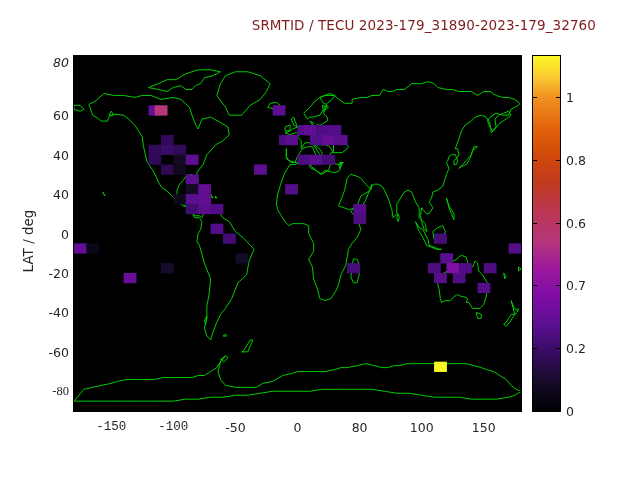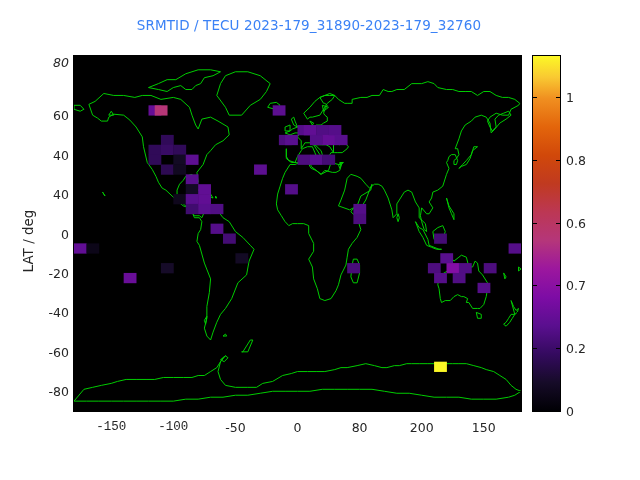--- a/index.html
+++ b/index.html
@@ -18,26 +18,25 @@
   #figure {
     position: absolute;
     left: 0; top: 0;
     width: 640px; height: 480px;
     background: #ffffff;
   }
   #title {
     position: absolute;
     left: 0; top: 17px;
     width: 596px;
-    text-align: center;
+    text-align: right;
     font-size: 13.5px;
-    color: #3b82f6;
+    color: #7f1d1d;
     letter-spacing: 0.1px;
     white-space: nowrap;
-    padding-left: 11px;
   }
   
   #plot-area {
     position: absolute;
     left: 74px; top: 56px;
     width: 447px; height: 355px;
     background: #000000;
     overflow: hidden;
   }
   #plot-frame {
@@ -271,41 +270,41 @@
       <div class="tickmark-y" style="left: 517px; top: 234px;"></div>
       <div class="ytick-label" style="left: 0px; top: 272.944px; width: 74px;">-20</div>
       <div class="tickmark-y" style="left: 74px; top: 273px;"></div>
       <div class="tickmark-y" style="left: 517px; top: 273px;"></div>
       <div class="ytick-label" style="left: 0px; top: 312.389px; width: 74px;">-40</div>
       <div class="tickmark-y" style="left: 74px; top: 312px;"></div>
       <div class="tickmark-y" style="left: 517px; top: 312px;"></div>
       <div class="ytick-label" style="left: 0px; top: 351.833px; width: 74px;">-60</div>
       <div class="tickmark-y" style="left: 74px; top: 352px;"></div>
       <div class="tickmark-y" style="left: 517px; top: 352px;"></div>
-      <div class="ytick-label" style="left: 0px; top: 391.278px; width: 74px;">-80</div>
+      <div class="ytick-label" style="left: 0px; top: 391.278px; width: 74px; font-family: Liberation Serif, serif;">-80</div>
       <div class="tickmark-y" style="left: 74px; top: 391px;"></div>
       <div class="tickmark-y" style="left: 517px; top: 391px;"></div>
     </div>
   <div id="ticks-x">
       <div class="xtick-label" style="left: 111.25px; top: 420px; font-family: Liberation Mono, monospace;">-150</div>
       <div class="tickmark-x" style="left: 111px; top: 407px;"></div>
       <div class="tickmark-x" style="left: 111px; top: 56px;"></div>
       <div class="xtick-label" style="left: 173.333px; top: 420px; font-family: Liberation Mono, monospace;">-100</div>
       <div class="tickmark-x" style="left: 173px; top: 407px;"></div>
       <div class="tickmark-x" style="left: 173px; top: 56px;"></div>
       <div class="xtick-label" style="left: 235.417px; top: 420px;">-50</div>
       <div class="tickmark-x" style="left: 235px; top: 407px;"></div>
       <div class="tickmark-x" style="left: 235px; top: 56px;"></div>
       <div class="xtick-label" style="left: 297.5px; top: 420px;">0</div>
       <div class="tickmark-x" style="left: 298px; top: 407px;"></div>
       <div class="tickmark-x" style="left: 298px; top: 56px;"></div>
       <div class="xtick-label" style="left: 359.583px; top: 420px;">80</div>
       <div class="tickmark-x" style="left: 360px; top: 407px;"></div>
       <div class="tickmark-x" style="left: 360px; top: 56px;"></div>
-      <div class="xtick-label" style="left: 421.667px; top: 420px;">200</div>
+      <div class="xtick-label" style="left: 421.667px; top: 420px;">100</div>
       <div class="tickmark-x" style="left: 422px; top: 407px;"></div>
       <div class="tickmark-x" style="left: 422px; top: 56px;"></div>
       <div class="xtick-label" style="left: 483.75px; top: 420px; text-align: right;">150</div>
       <div class="tickmark-x" style="left: 484px; top: 407px;"></div>
       <div class="tickmark-x" style="left: 484px; top: 56px;"></div>
     </div>
 
   <div id="ylabel">LAT / deg</div>
 
   <div id="colorbar-wrap">

